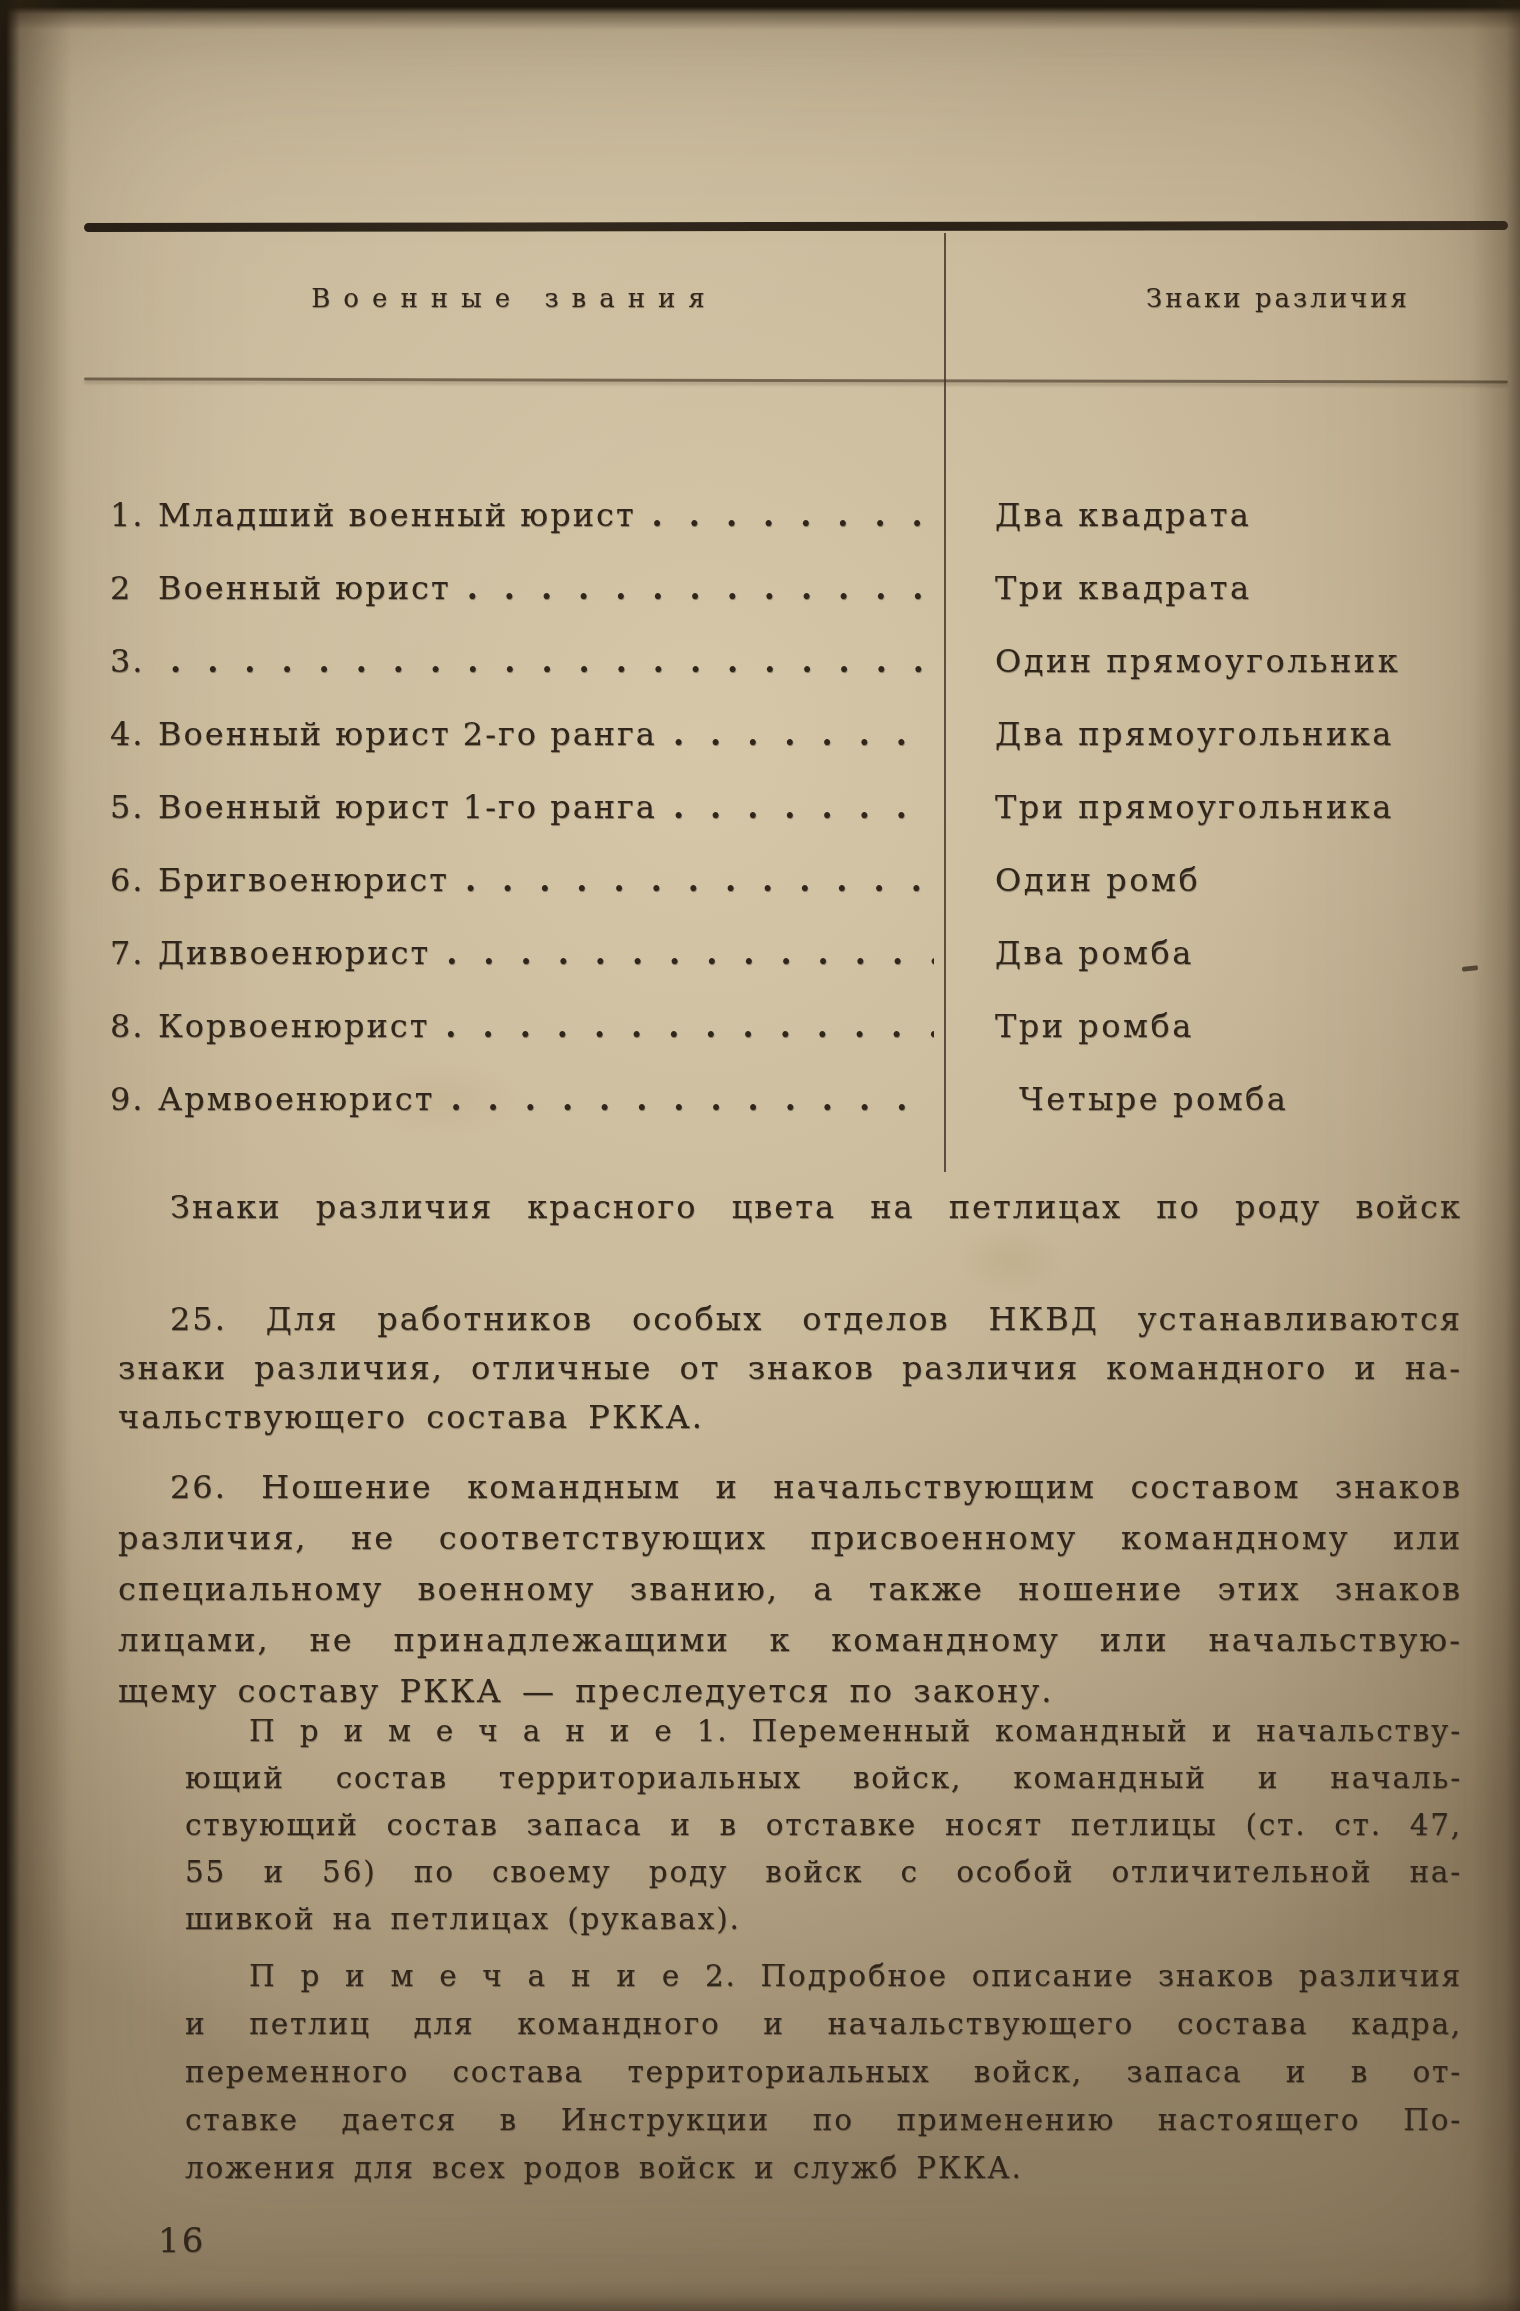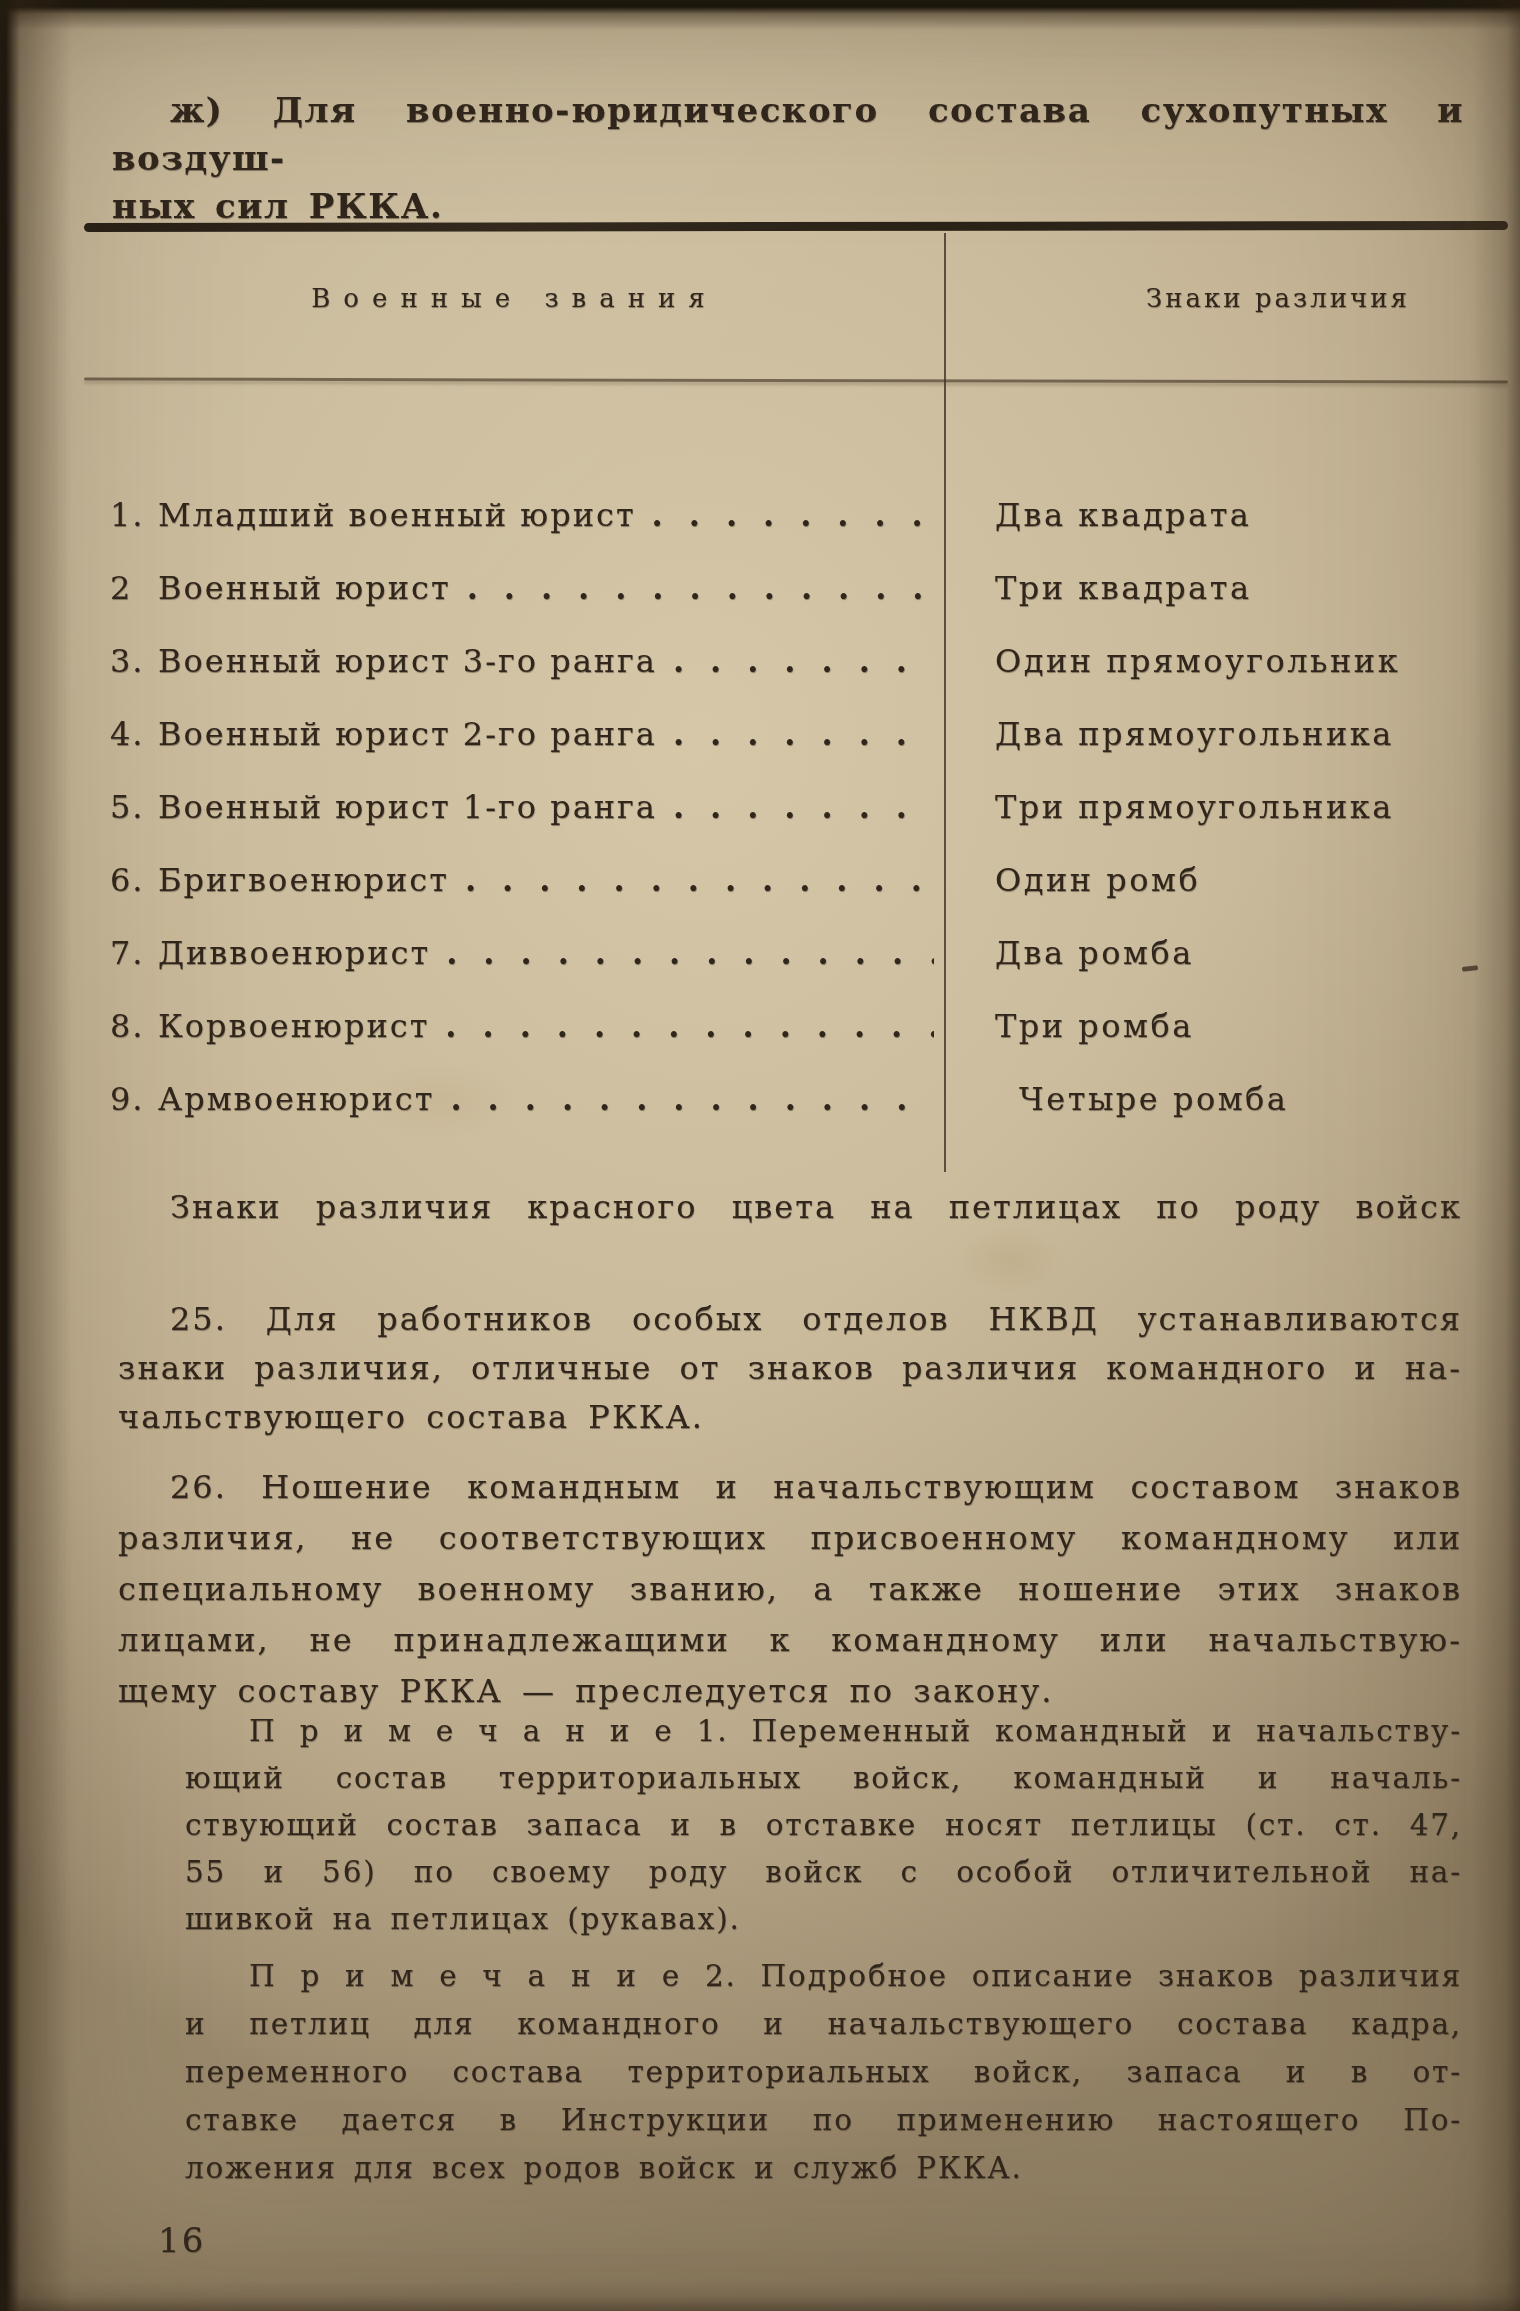--- a/index.html
+++ b/index.html
@@ -70,45 +70,40 @@
     background:rgba(44,34,22,0.7); border-radius:2px; transform:rotate(-6deg); }
 </style>
 </head>
 <body>
 
 <div class="photo">
 
   <div class="stain s1"></div>
   <div class="stain s2"></div>
 
-  <div class="txt heading">
-      <div class="line jl">ж) Для военно-юридического состава сухопутных и воздуш-</div>
-      <div class="line">ных сил РККА.</div>
-    </div>
 
   <div class="rule-thick"></div>
   <div class="col-header left">Военные звания</div>
   <div class="col-header right">Знаки различия</div>
   <div class="rule-thin"></div>
   <div class="v-divider"></div>
 
   <div>
       <div class="trow" style="top: 496px;">
         <span class="num">1.</span>
         <span class="rank">Младший военный юрист</span>
         <span class="dots">..................................................</span>
       </div>
       <div class="trow" style="top: 569px;">
         <span class="num">2</span>
         <span class="rank">Военный юрист</span>
         <span class="dots">..................................................</span>
       </div>
       <div class="trow" style="top: 642px;">
         <span class="num">3.</span>
-        <span class="rank">Военный юрист 3-го ранга</span>
         <span class="dots">..................................................</span>
       </div>
       <div class="trow" style="top: 715px;">
         <span class="num">4.</span>
         <span class="rank">Военный юрист 2-го ранга</span>
         <span class="dots">..................................................</span>
       </div>
       <div class="trow" style="top: 788px;">
         <span class="num">5.</span>
         <span class="rank">Военный юрист 1-го ранга</span>

